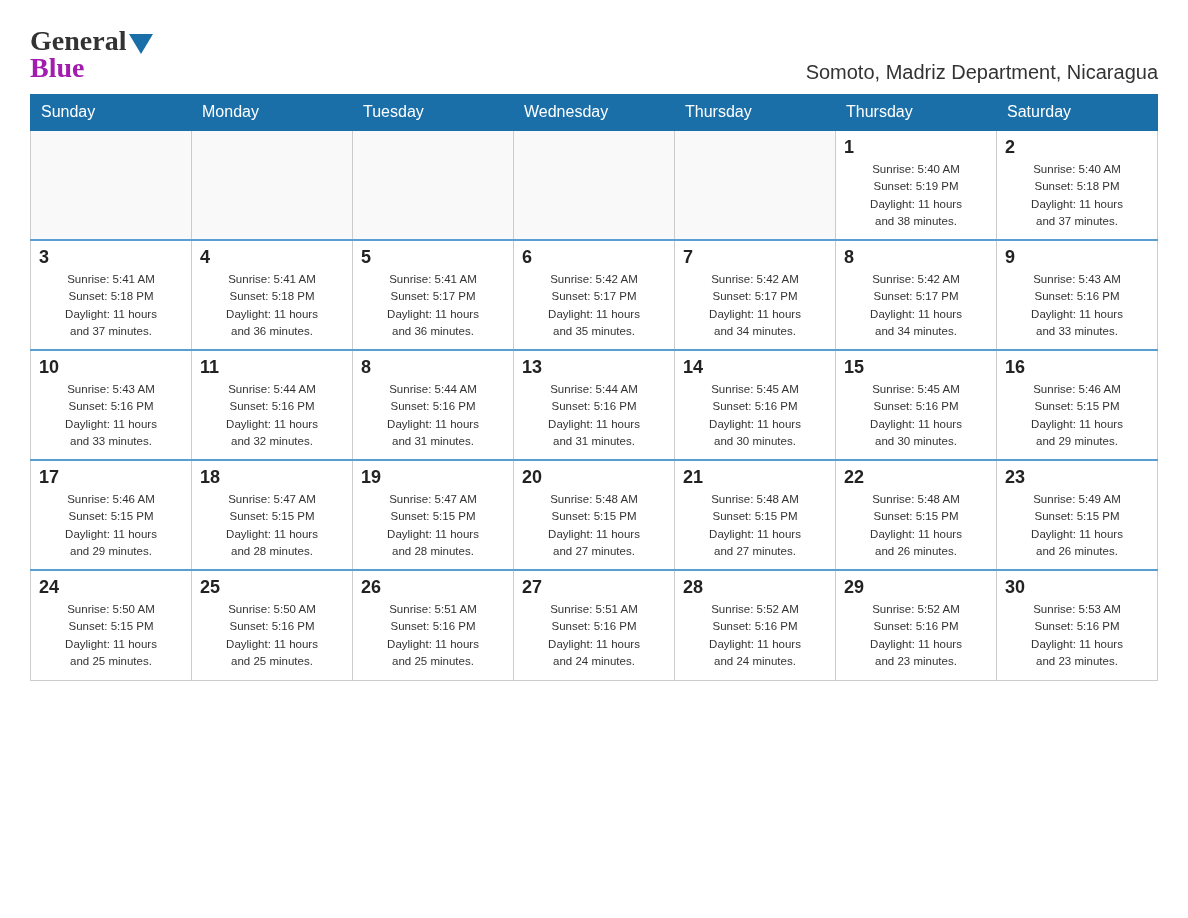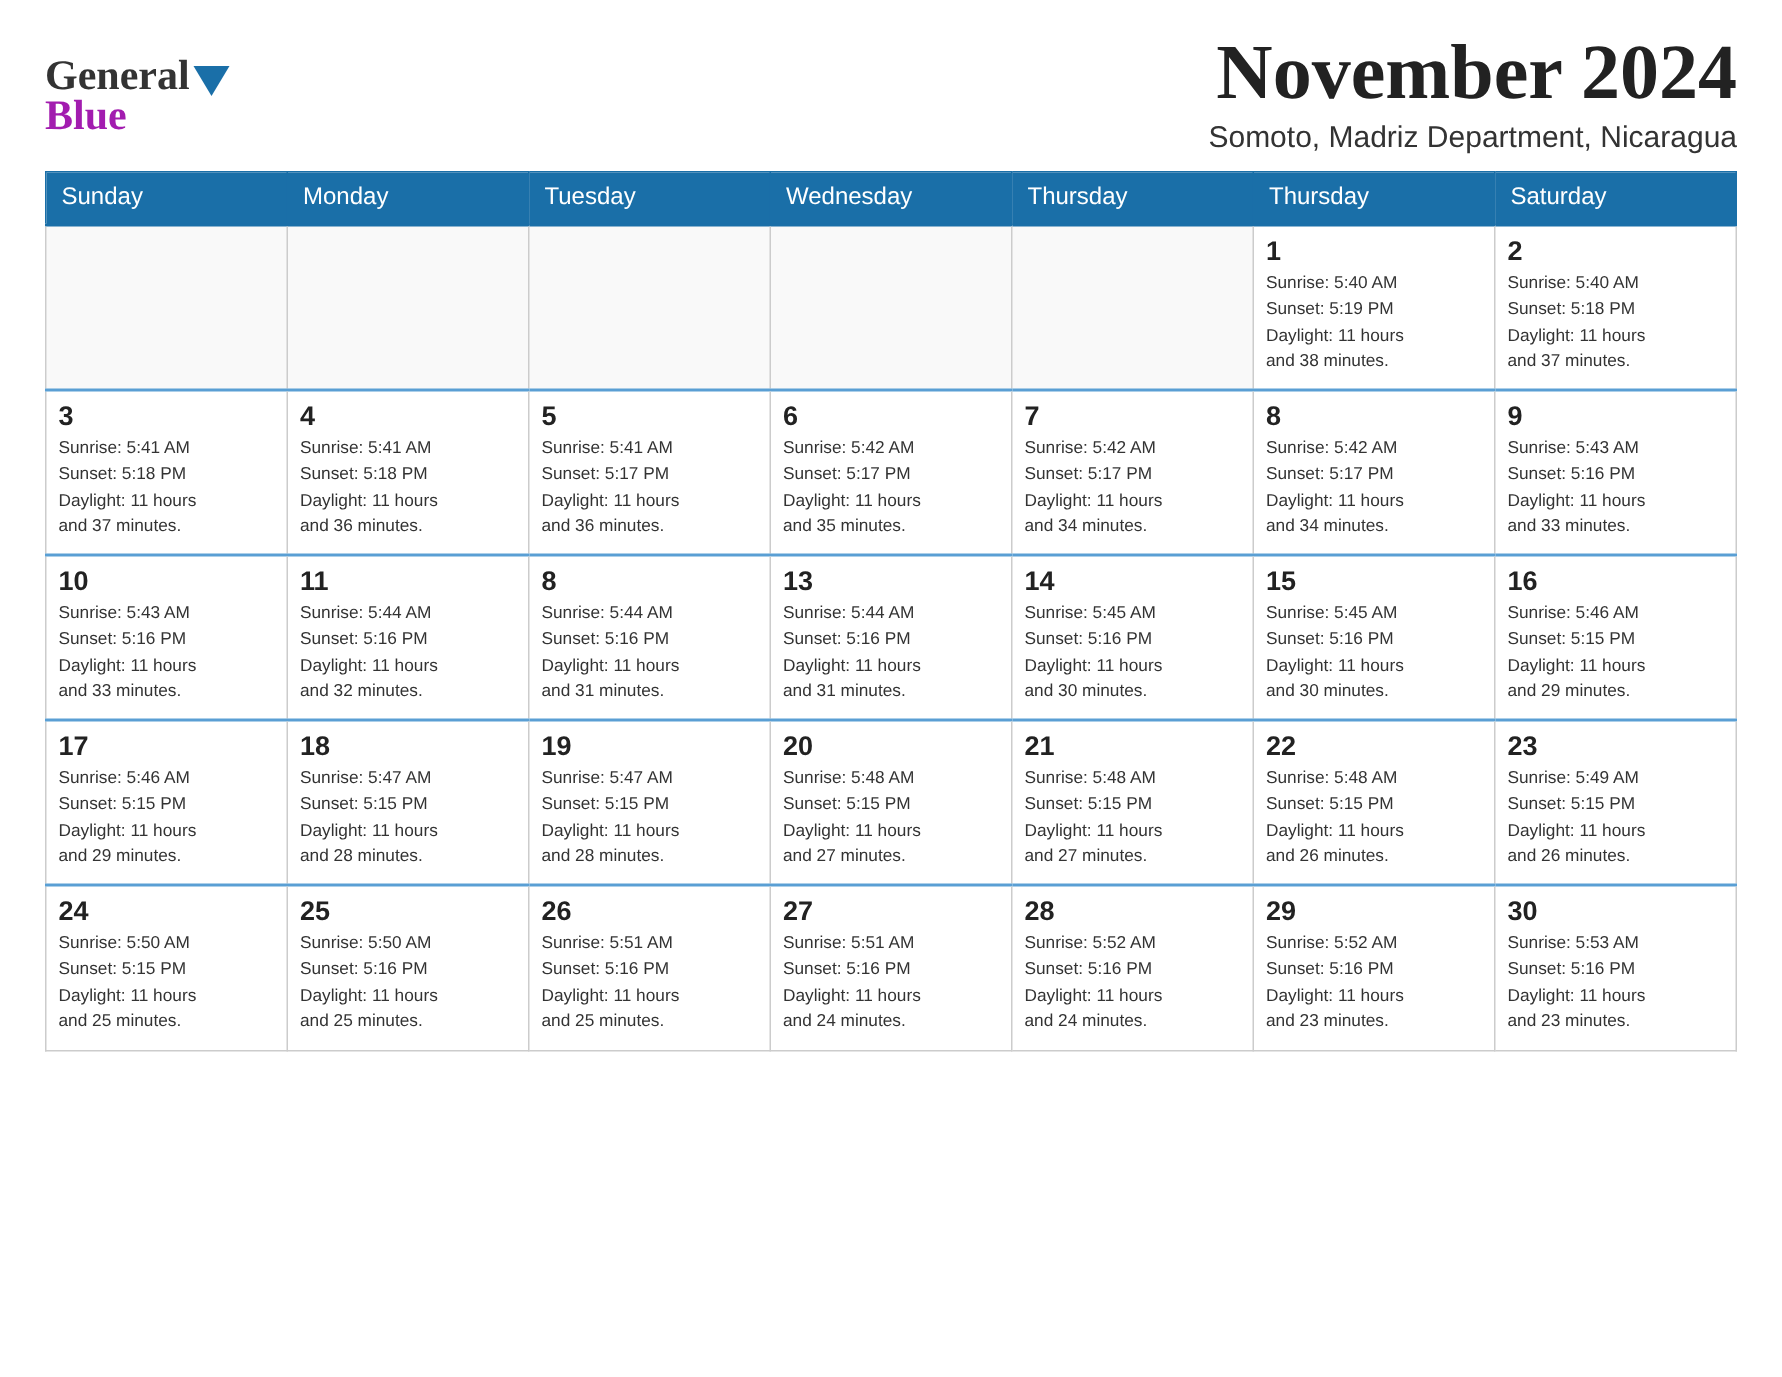--- a/index.html
+++ b/index.html
@@ -6,21 +6,21 @@
     body {
       font-family: Arial, sans-serif;
       background: #fff;
       width: 1188px;
       min-height: 918px;
       padding: 20px 30px;
     }
     .header {
       display: flex;
       justify-content: space-between;
-      align-items: center;
+      align-items: flex-end;
       margin-bottom: 10px;
     }
     .logo {
       display: flex;
       flex-direction: column;
       align-items: flex-start;
       padding-top: 5px;
     }
     .logo-text {
       display: flex;
@@ -89,20 +89,21 @@
       font-size: 18px;
       font-weight: bold;
       color: #222;
       display: block;
       margin-bottom: 3px;
     }
     .day-info {
       font-size: 11.5px;
       color: #333;
       line-height: 1.5;
+      text-align: center;
     }
     .empty-cell {
       background: #f9f9f9;
     }
     tr:first-child td {
       border-top: 2px solid #1a6fa8;
     }
     .week-row td {
       border-top: 2px solid #5a9fd4;
     }
@@ -112,21 +113,20 @@
 
 <div class="header">
   <div class="logo">
     <div class="logo-text">
       <span class="logo-general">General</span>
       <div class="logo-triangle"></div>
     </div>
     <span class="logo-blue">Blue</span>
   </div>
   <div class="title-area">
-    <div class="month-title">November 2024</div>
     <div class="location">Somoto, Madriz Department, Nicaragua</div>
   </div>
 </div>
 
 <table class="calendar">
   <thead>
     <tr>
     <th>Sunday</th>
         <th>Monday</th>
         <th>Tuesday</th>

